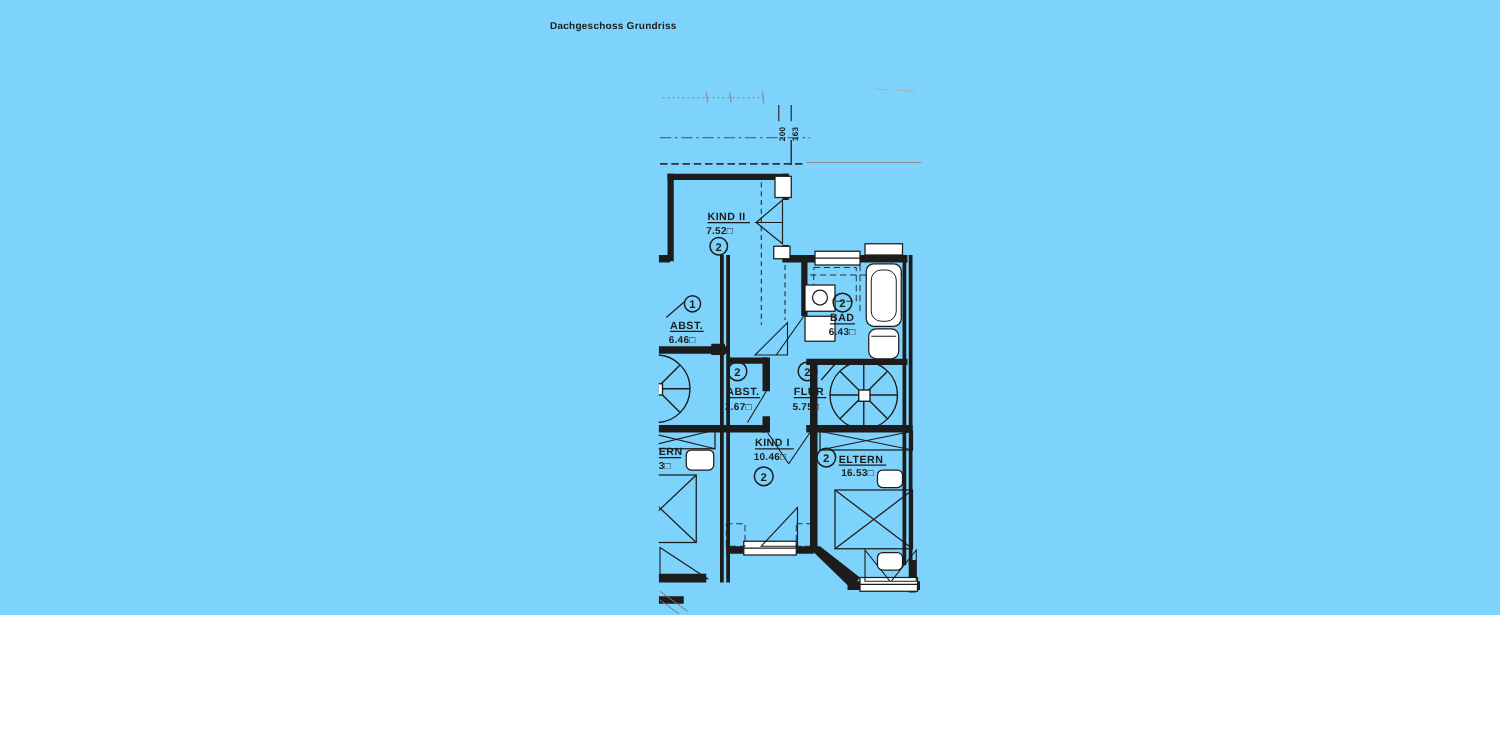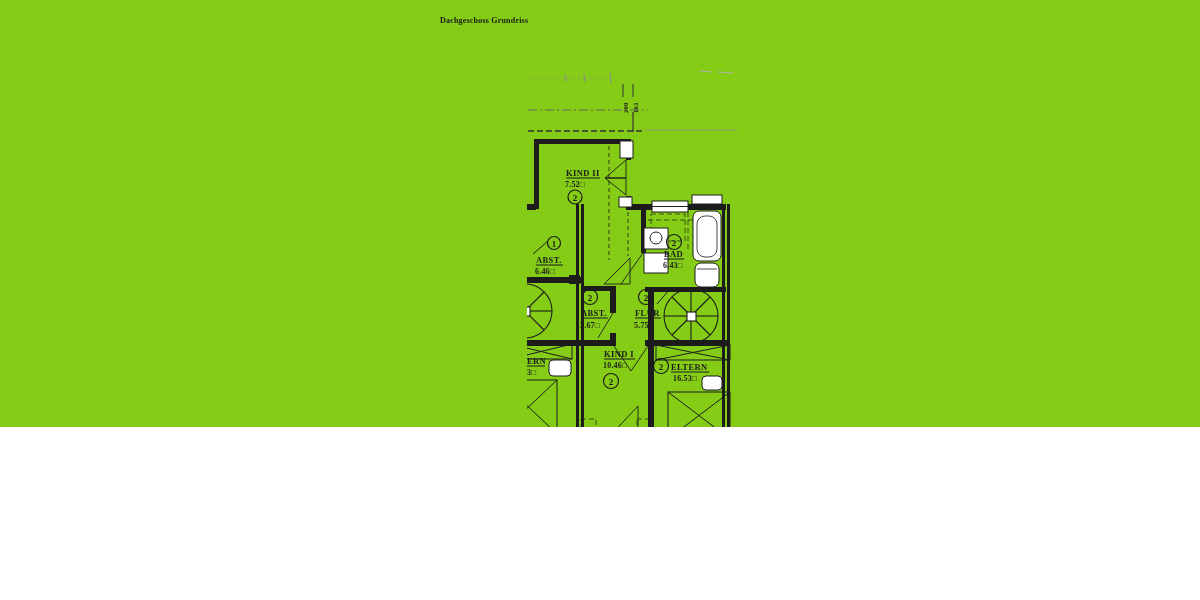--- a/index.html
+++ b/index.html
@@ -1,17 +1,17 @@
 <!DOCTYPE html>
 <html><head>
 <meta charset="utf-8">
 <style>
   html,body{margin:0;padding:0;background:#ffffff;}
-  .page{position:relative;width:1200px;height:427px;background:#84cc16;overflow:hidden;
-        font-family:Liberation Serif, serif;}
+  .page{position:relative;width:1200px;height:492px;background:#7dd3fc;overflow:hidden;
+        font-family:Liberation Sans, sans-serif;}
   svg{position:absolute;top:0;left:0;}
   text{fill:#1c1c1c;}
   .room-name{font-size:8.5px;font-weight:bold;letter-spacing:.4px;}
   .room-area{font-size:8px;font-weight:bold;letter-spacing:.2px;}
   .unit-digit{font-size:9px;font-weight:bold;}
   .dim-text{font-size:6.5px;font-weight:bold;letter-spacing:.3px;}
   .title-text{font-size:8px;font-weight:bold;letter-spacing:.2px;}
 </style>
 </head>
 <body>

